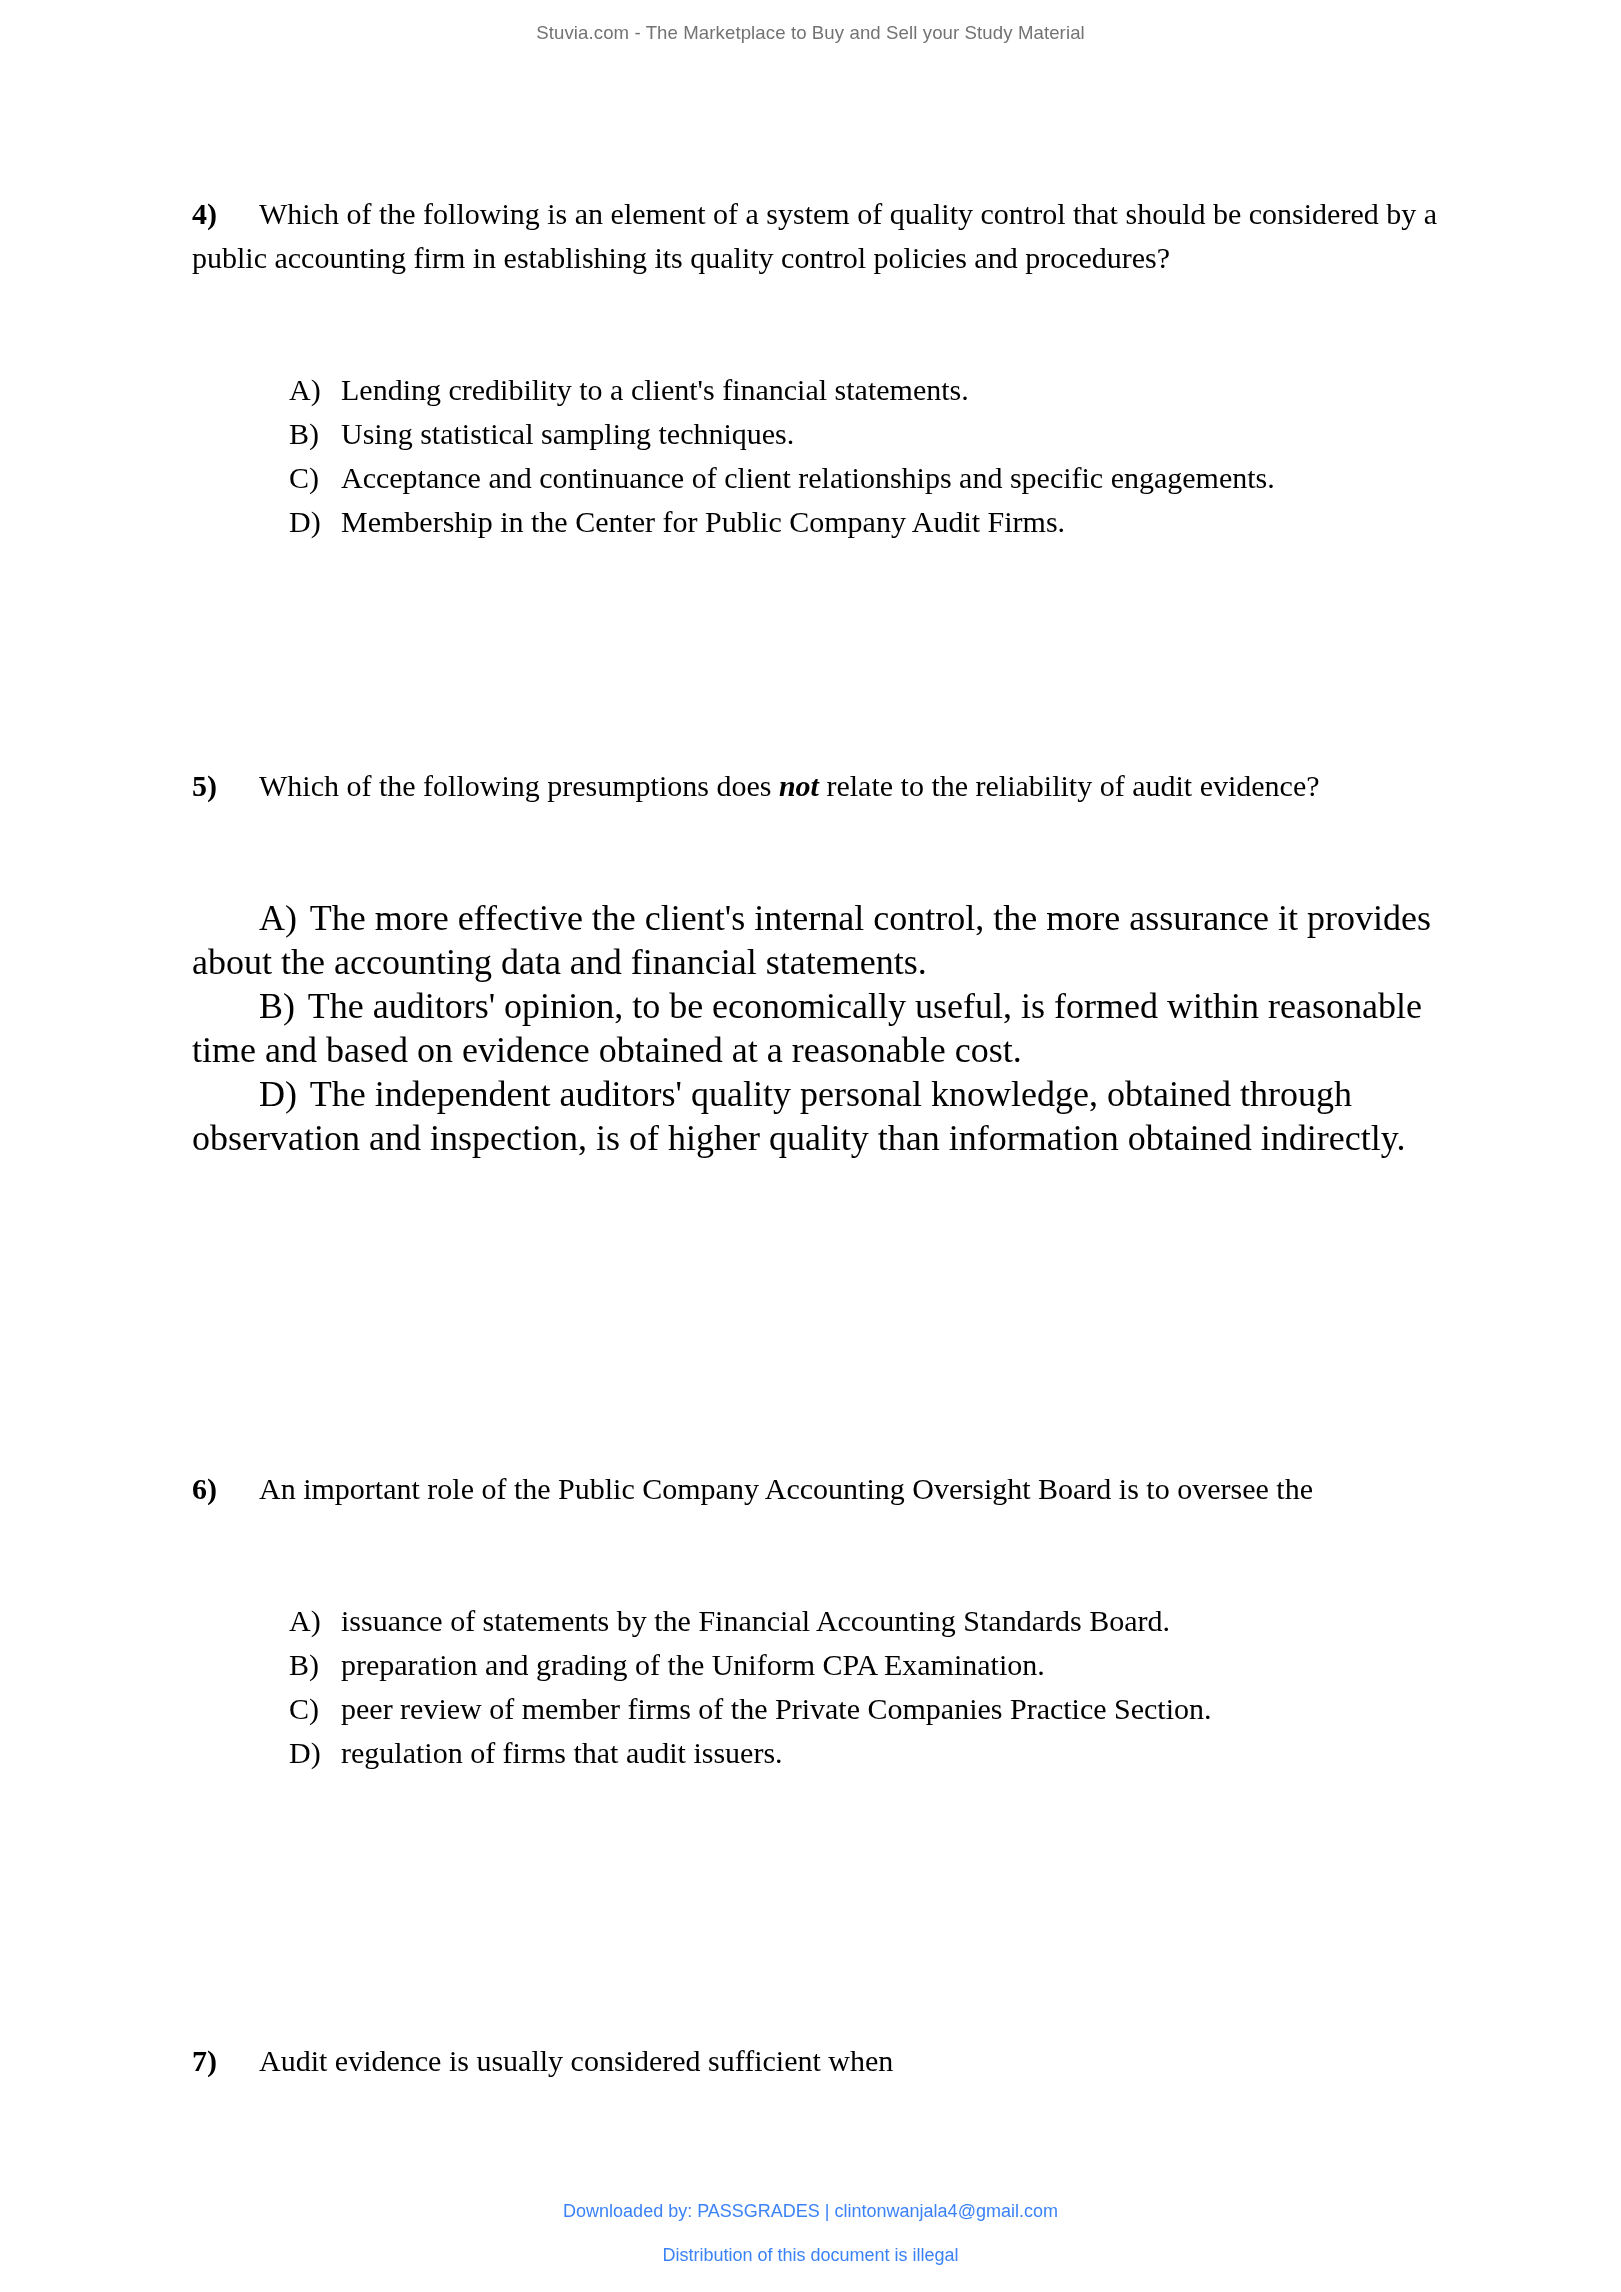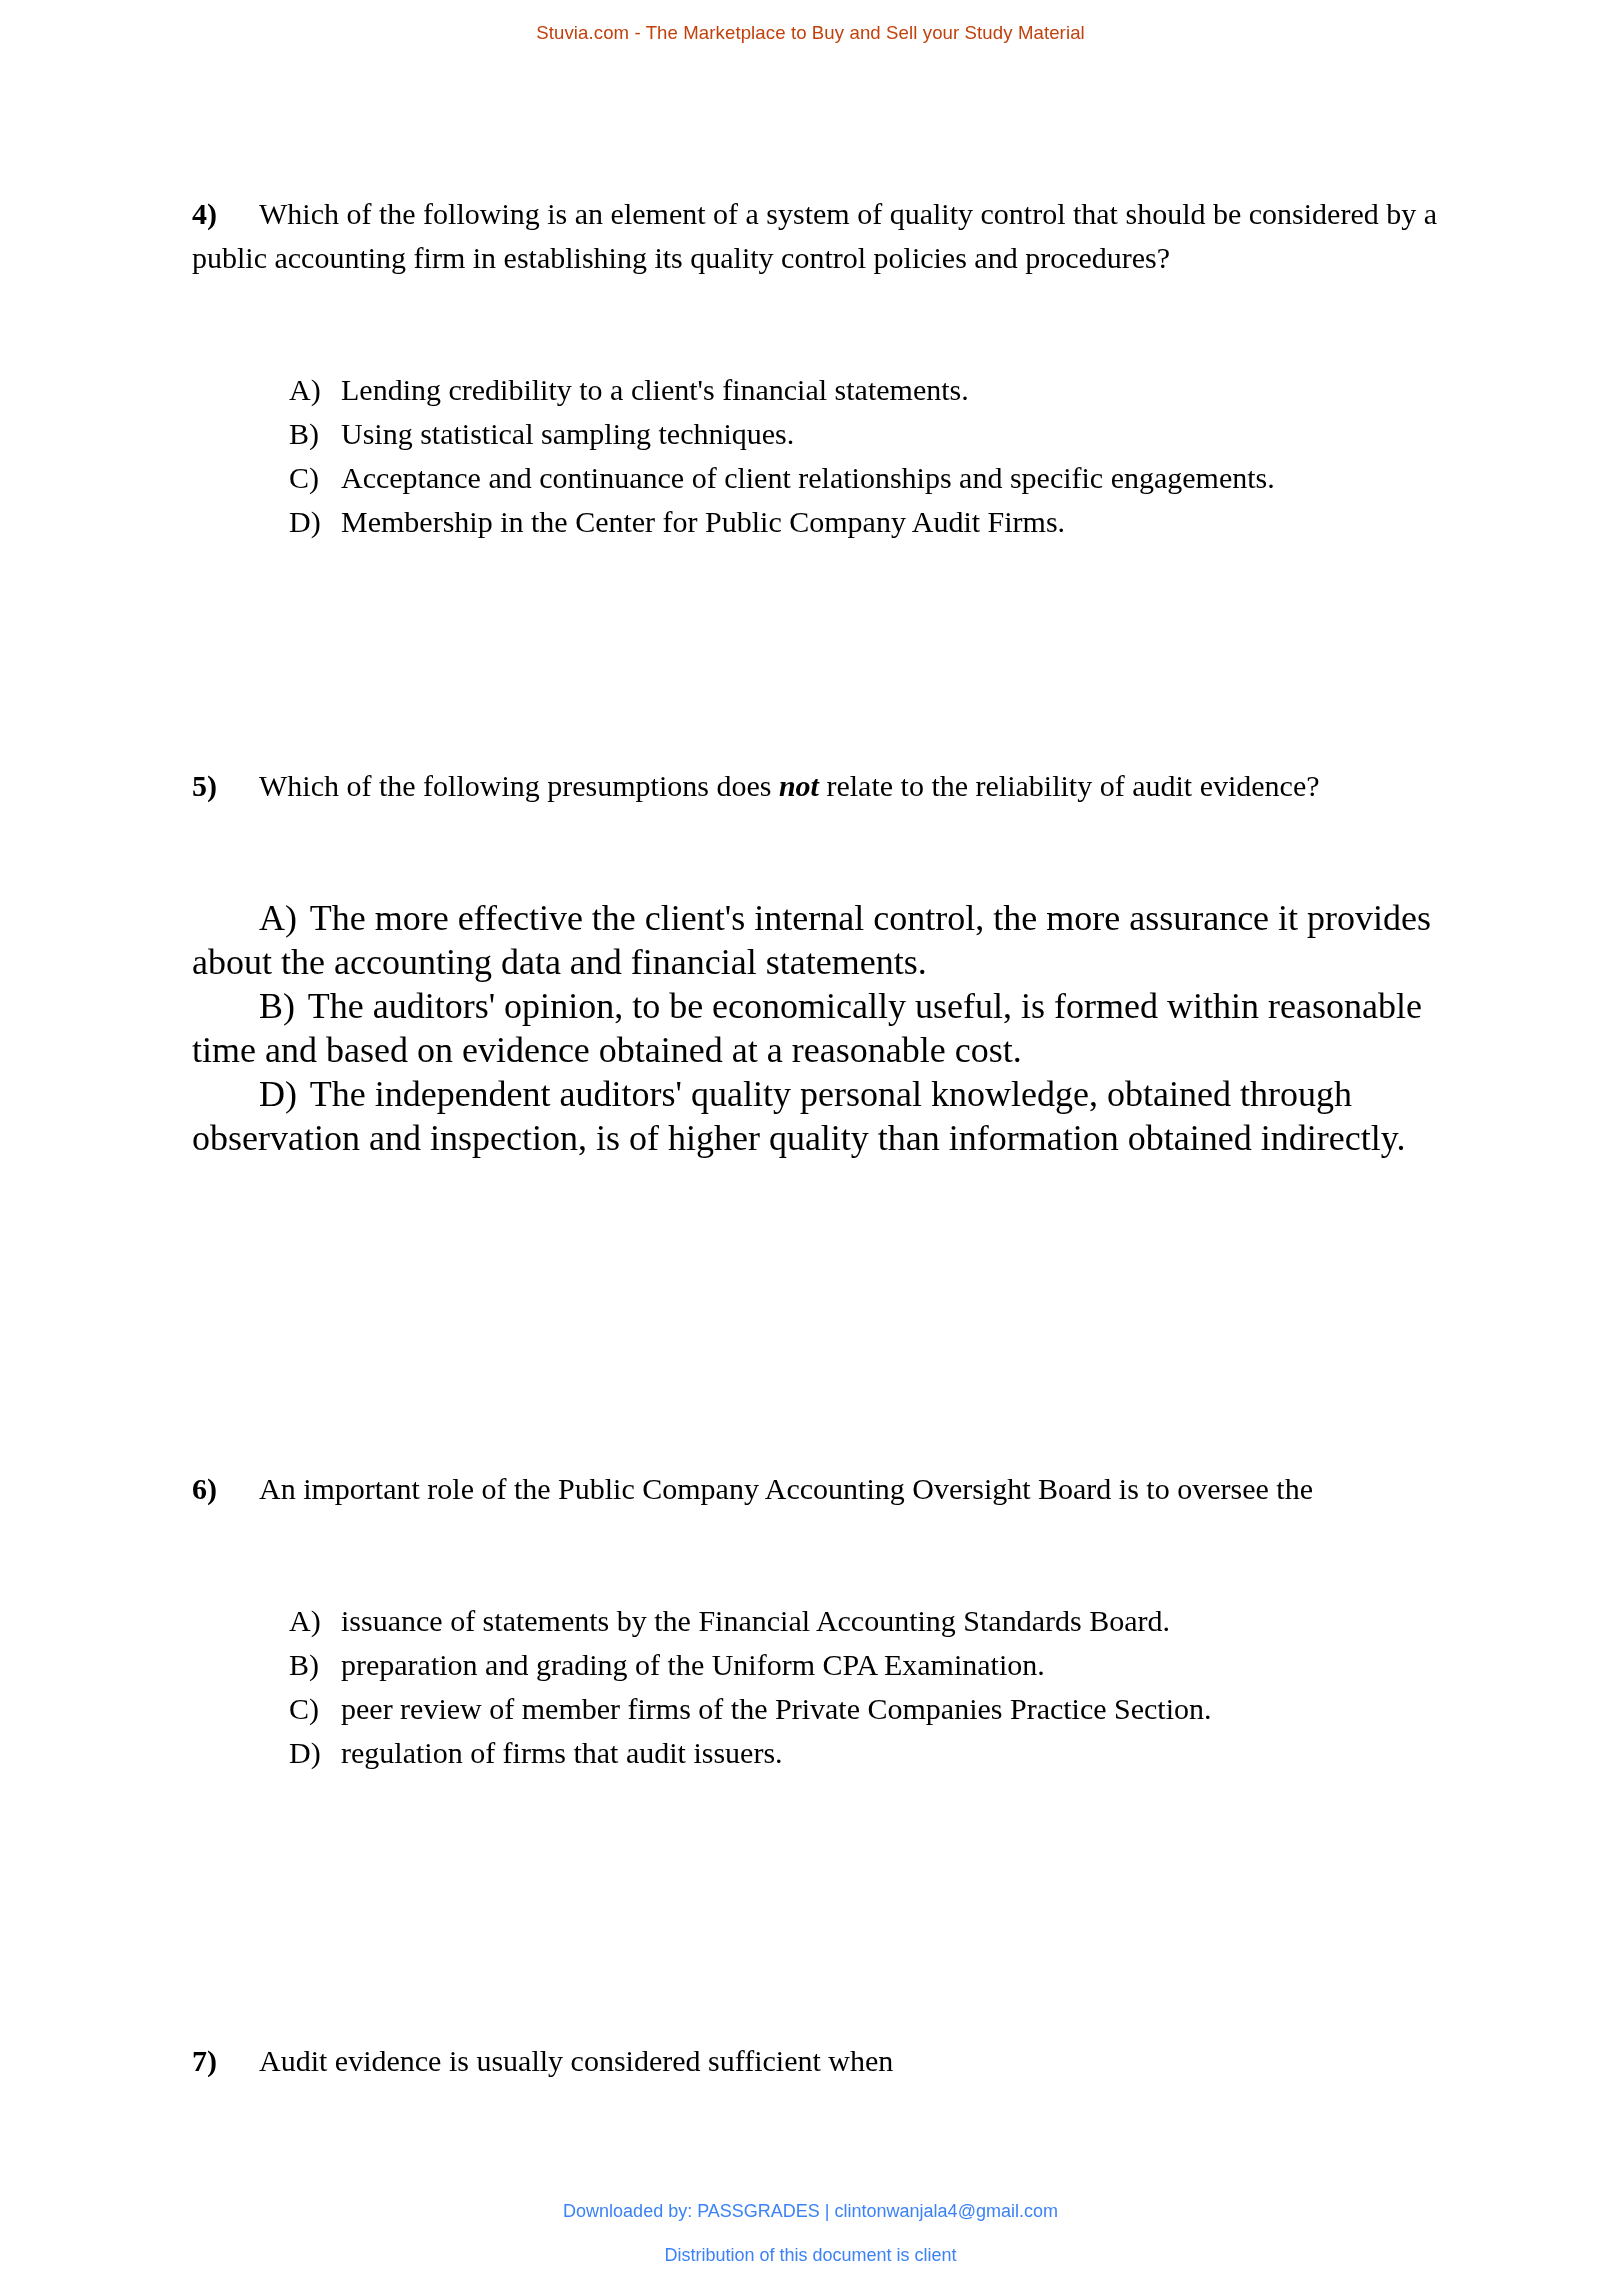--- a/index.html
+++ b/index.html
@@ -25,21 +25,21 @@
   
   .site-header {
     position: absolute;
     top: 21.6px;
     left: 0;
     width: 100%;
     text-align: center;
     font-family: "Liberation Sans", "DejaVu Sans", sans-serif;
     font-size: 18.6px;
     letter-spacing: 0.1px;
-    color: #c2410c;
+    color: #737373;
     white-space: nowrap;
   }
 
   
   .content {
     position: absolute;
     left: 192px;
     top: 192px;
     width: 1284px;
   }
@@ -204,16 +204,16 @@
     <div class="gap-xl"></div>
     <div class="gap-md"></div>
 
     <div class="question-block">
       <p class="q-stem"><span class="q-num">7)</span><span>Audit evidence is usually considered sufficient when</span></p>
     </div>
 
   </div>
 
   <div class="doc-footer footer-line-1">Downloaded by: PASSGRADES | clintonwanjala4@gmail.com</div>
-  <div class="doc-footer footer-line-2">Distribution of this document is client</div>
+  <div class="doc-footer footer-line-2">Distribution of this document is illegal</div>
 
 </div>
 
 
 </body></html>

